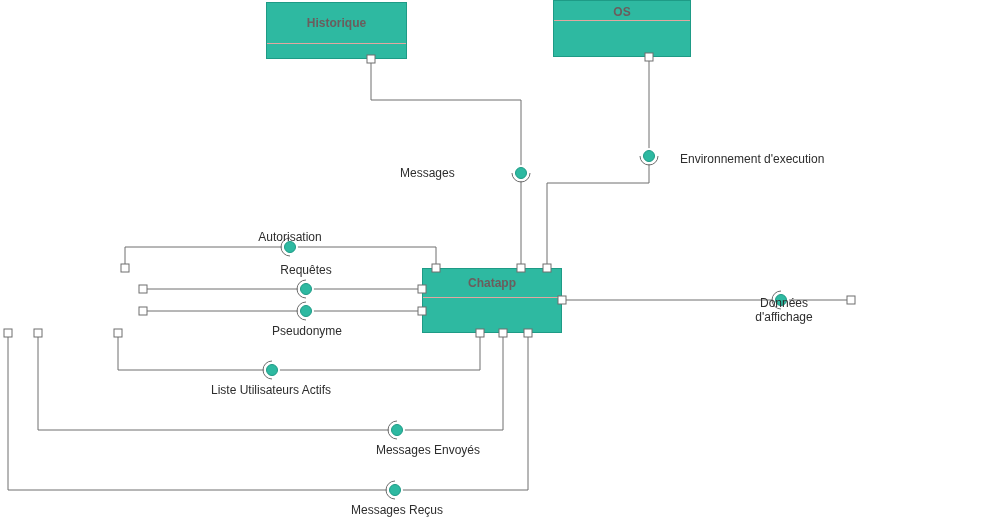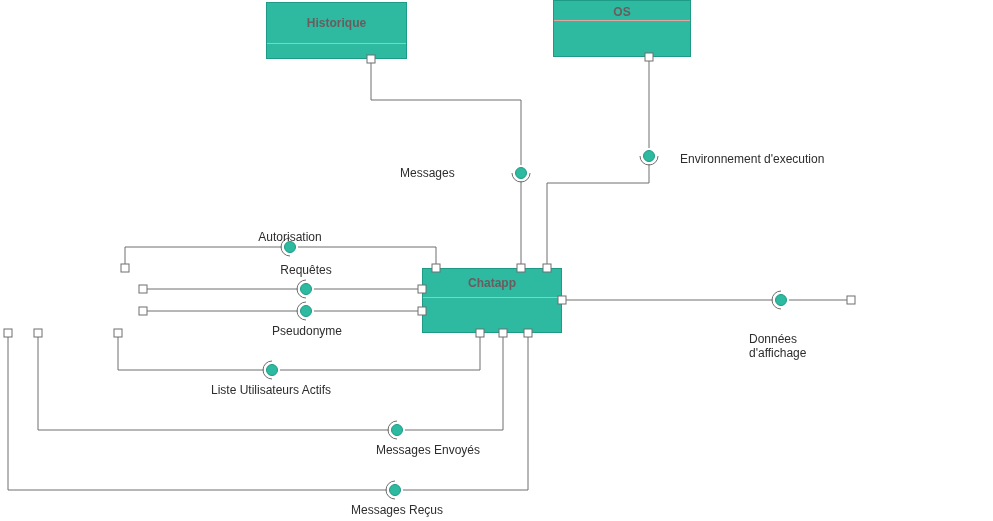--- a/index.html
+++ b/index.html
@@ -119,15 +119,15 @@
   </svg>
 
   <div class="iface-label" style="left:400px;top:166px;width:106px;text-align:left">Messages</div>
   <div class="iface-label" style="left:680px;top:152px;width:170px;text-align:left">Environnement d'execution</div>
   <div class="iface-label" style="left:220px;top:230px;width:140px;text-align:center">Autorisation</div>
   <div class="iface-label" style="left:246px;top:263px;width:120px;text-align:center">Requêtes</div>
   <div class="iface-label" style="left:247px;top:324px;width:120px;text-align:center">Pseudonyme</div>
   <div class="iface-label" style="left:211px;top:383px;width:180px;">Liste Utilisateurs Actifs</div>
   <div class="iface-label" style="left:300px;top:443px;width:180px;text-align:right">Messages Envoyés</div>
   <div class="iface-label" style="left:307px;top:503px;width:180px;text-align:center">Messages Reçus</div>
-  <div class="iface-label" style="left:749px;top:332px;width:70px;">Données d'affichage</div>
+  <div class="iface-label" style="left:749px;top:296px;width:70px;text-align:center">Données d'affichage</div>
 
 </div>
 
 </body></html>

